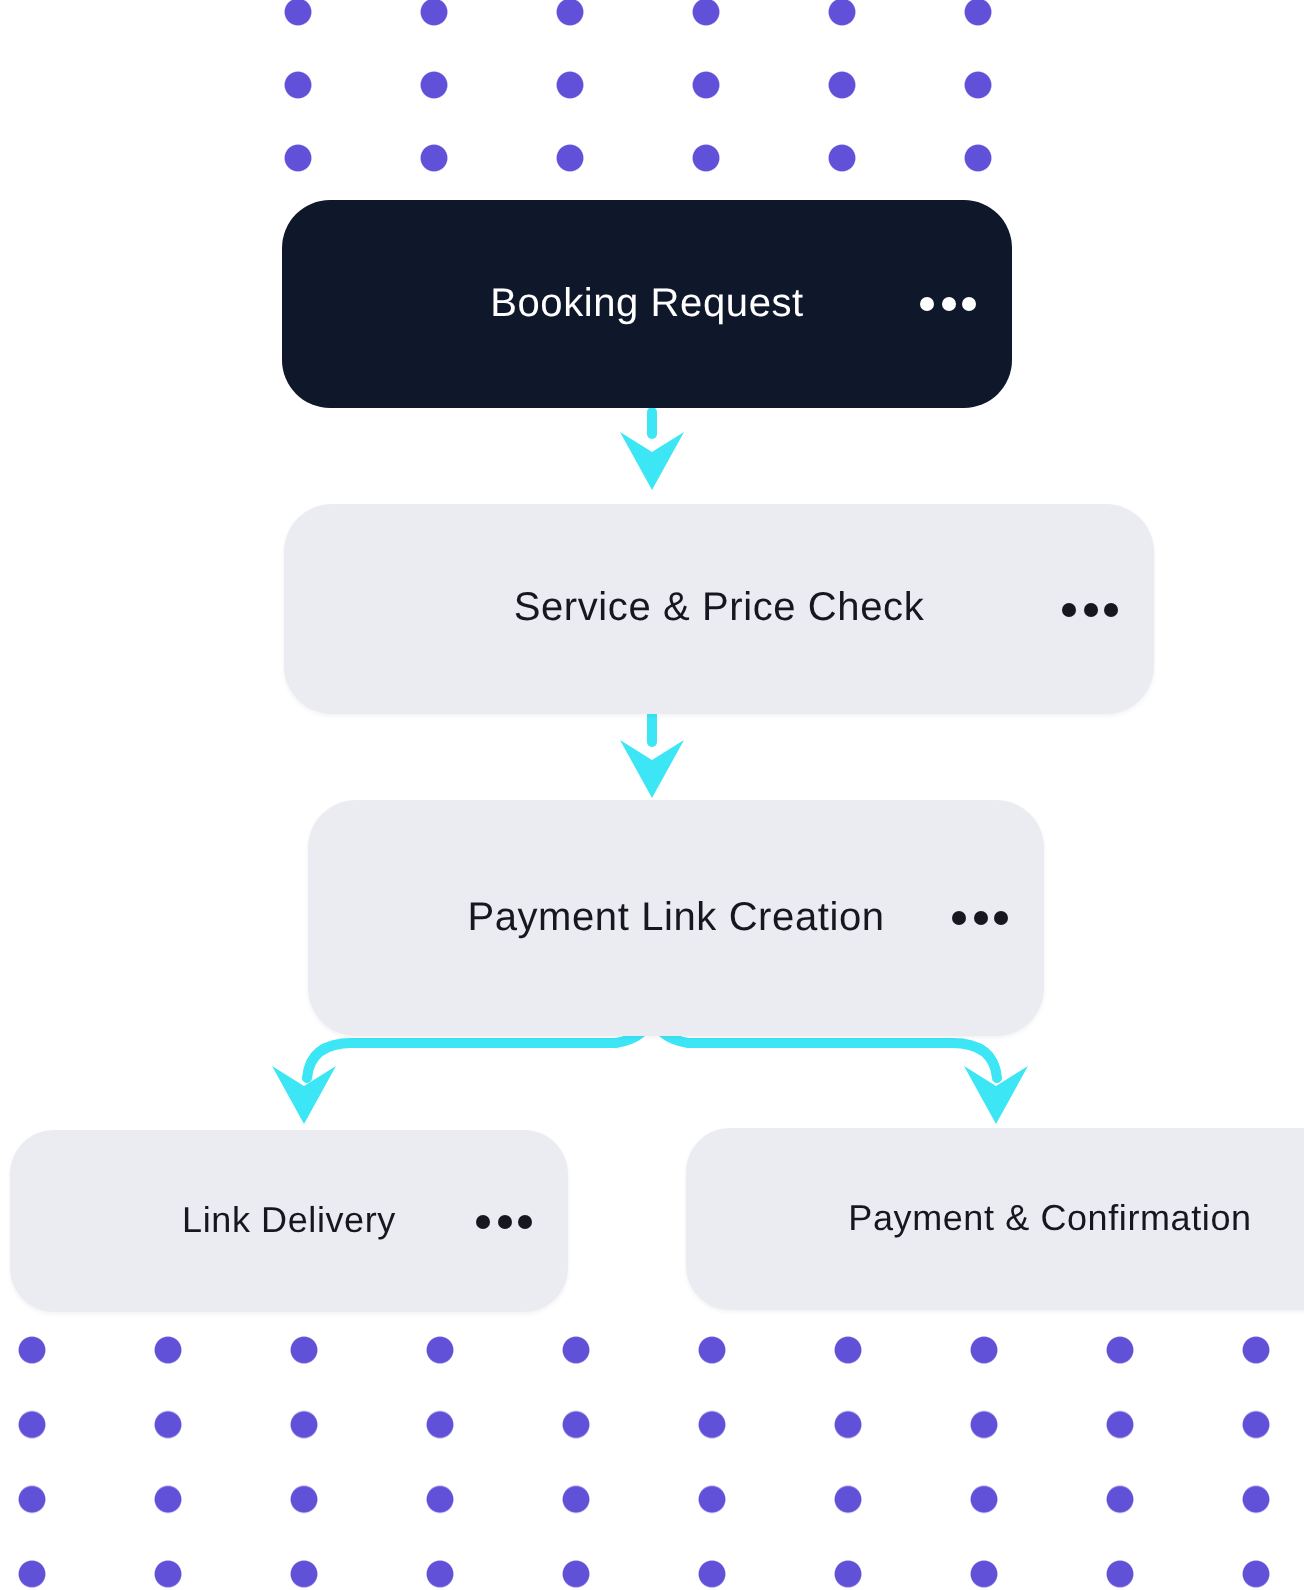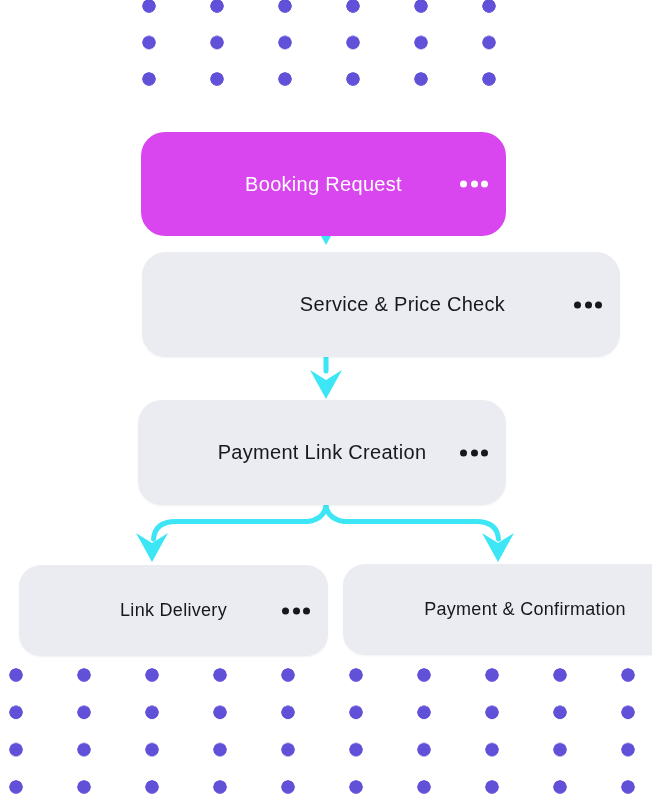--- a/index.html
+++ b/index.html
@@ -38,23 +38,22 @@
     justify-content: center;
     z-index: 2;
     cursor: pointer;
   }
   .node.default {
     background: #ebecf2;
     color: #17171f;
     box-shadow: 0 1px 2px rgba(40,40,70,0.06);
   }
   .node.accent {
-    background: #d946ef;
+    background: #0f172a;
     color: #ffffff;
-    margin-top: 32px;
   }
   .node .label {
     font-size: 20px;
     font-weight: 500;
     letter-spacing: 0.3px;
     white-space: nowrap;
   }
   .node.small .label { font-size: 18px; }
   .node.small { border-radius: 22px; }
   .ellipsis {
@@ -66,23 +65,23 @@
     gap: 3.5px;
     cursor: pointer;
   }
   .ellipsis i {
     width: 7px; height: 7px;
     border-radius: 50%;
     background: currentColor;
     display: block;
   }
   #n-booking   { left: 141px; top: 100px; width: 365px; height: 104px; }
-  #n-service   { left: 142px; top: 252px; width: 435px; height: 105px; padding-left: 43px; }
-  #n-paylink   { left: 138px; top: 400px; width: 368px; height: 105px; }
-  #n-delivery  { left: 19px;   top: 565px; width: 309px; height: 91px; }
+  #n-service   { left: 142px; top: 252px; width: 435px; height: 105px; }
+  #n-paylink   { left: 154px; top: 400px; width: 368px; height: 118px; }
+  #n-delivery  { left: 5px;   top: 565px; width: 279px; height: 91px; }
   #n-confirm   { left: 343px; top: 564px; width: 364px; height: 91px; }
   
   .arrows {
     position: absolute;
     left: 0; top: 0;
     z-index: 1;
     pointer-events: none;
   }
   .arrow-line {
     fill: none;

